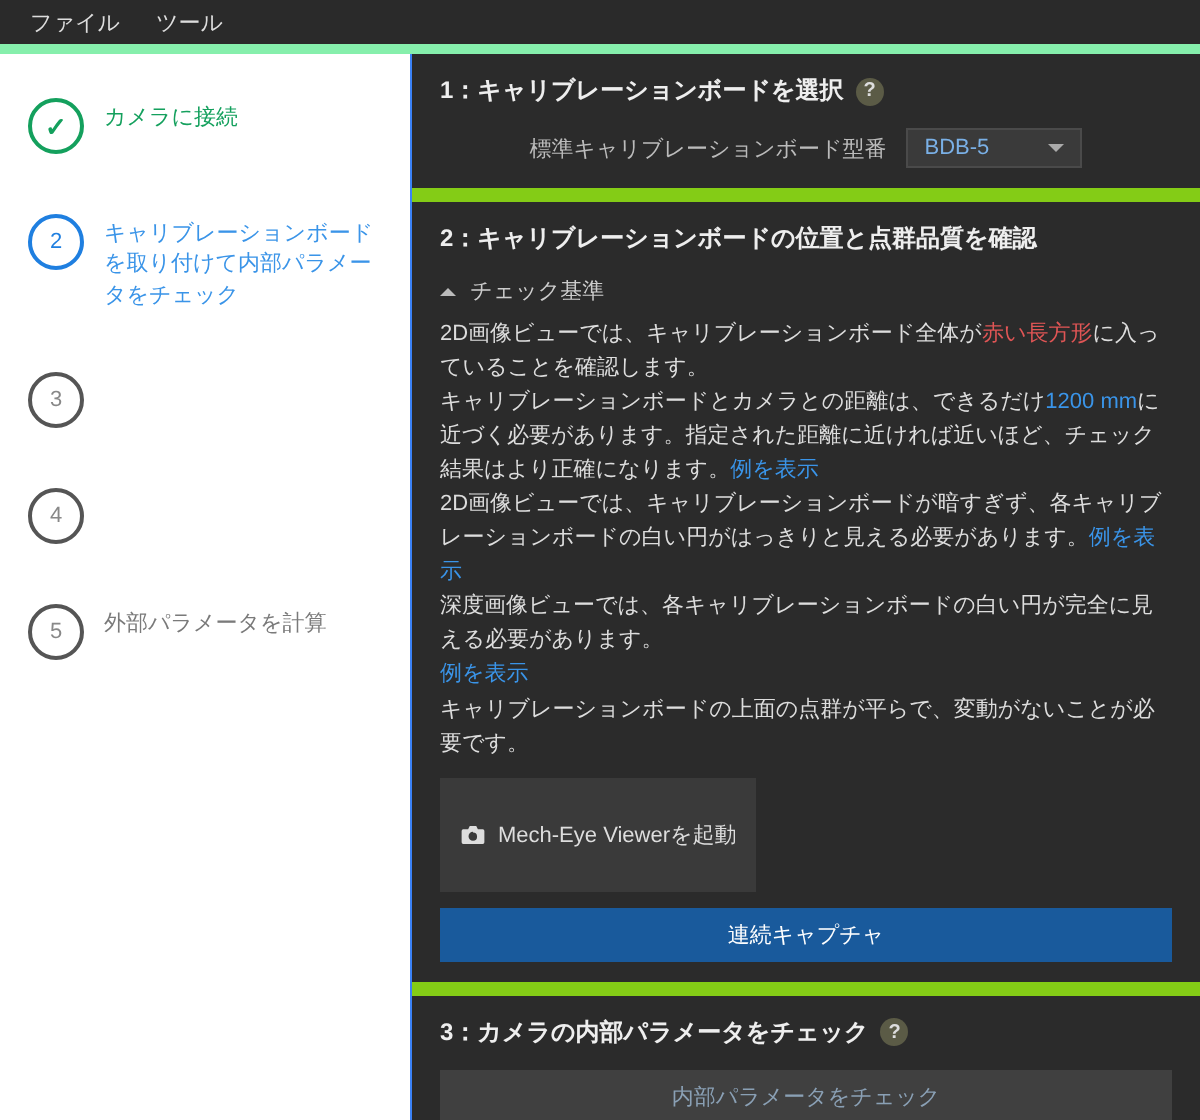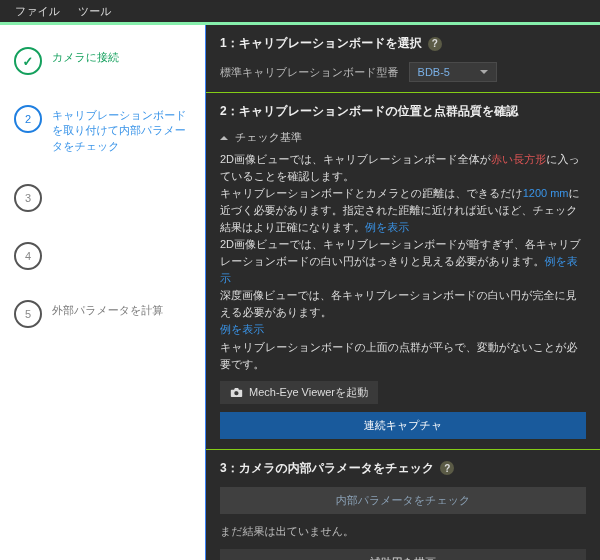--- a/index.html
+++ b/index.html
@@ -1,47 +1,47 @@
 <!DOCTYPE html>
 <html><head>
 <meta charset="utf-8">
 <style>
 html,body{margin:0;padding:0;width:600px;height:560px;background:#1e1e1e;color:#ccc;font-family:'Meiryo','Hiragino Sans',sans-serif;font-size:11px;overflow:hidden}
-.menubar{height:22px;background:#2a2a2a;display:flex;align-items:center;padding:0 6px;border-bottom:3px solid #86efac;font-size:11px}
+.menubar{height:22px;background:#2a2a2a;display:flex;align-items:center;padding:0 6px;border-bottom:5px solid #86efac;font-size:11px}
 .menubar span{padding:0 9px;cursor:default;color:#ddd}
 .body{display:flex;height:538px}
 .sidebar{width:205px;background:#ffffff;border-right:1px solid #3b82f6;padding-top:14px}
 .step{display:flex;align-items:flex-start;padding:8px 12px 8px 14px;margin-bottom:14px}
 .step .circ{width:24px;height:24px;border-radius:50%;display:flex;align-items:center;justify-content:center;flex-shrink:0;margin-right:10px;font-size:11px}
 .step.done .circ{border:2px solid #14a05d}
 .step.done .circ::after{content:"✓";color:#14a05d;font-weight:bold;font-size:13px}
 .step.active .circ{border:2px solid #1f7fe0;color:#1f7fe0}
 .step.pending .circ{border:2px solid #555;color:#888}
 .step .label{font-size:11px;line-height:1.4;padding-top:3px}
 .step.done .label{color:#14a05d}
 .step.active .label{color:#3a94e8}
 .step.pending .label{color:#7a7a7a}
 .main{flex:1;background:#2b2b2b;overflow-y:auto;padding:0}
-.section{border-bottom:1px solid #84cc16;padding:10px 14px}
+.section{border-bottom:7px solid #84cc16;padding:10px 14px}
 .section h3{margin:0 0 10px 0;font-size:12px;font-weight:bold;color:#eee;display:flex;align-items:center}
 .help{display:inline-flex;width:14px;height:14px;border-radius:50%;background:#5b5b46;color:#ddd;align-items:center;justify-content:center;font-size:10px;margin-left:6px}
-.row{display:flex;align-items:center;justify-content:flex-start;gap:10px}
+.row{display:flex;align-items:center;justify-content:center;gap:10px}
 .row label{color:#bbb;font-size:11px}
 .combo{background:#3a3a3a;border:1px solid #4a4a4a;padding:3px 8px;display:flex;align-items:center;justify-content:space-between;color:#7ab0e6;cursor:pointer;font-size:11px}
 .combo .chev{border:4px solid transparent;border-top-color:#aaa;margin-left:6px;transform:translateY(2px)}
 .panel-head{margin-top:4px;font-size:11px;color:#ccc}
 .panel-head .caret{display:inline-block;border:4px solid transparent;border-bottom-color:#bbb;margin-right:4px;transform:translateY(-1px)}
 .panel-body{margin-top:6px;font-size:11px;line-height:1.55;color:#ddd}
 .panel-body .r{color:#e05555}
 .panel-body .b{color:#3a94e8;cursor:pointer}
 .btn{display:block;text-align:center;padding:6px 0;margin-top:8px;cursor:pointer;font-size:11px}
 .btn.dark{background:#3a3a3a;color:#ddd}
 .btn.primary{background:#195a9c;color:#fff}
 .btn.disabled{background:#404040;color:#8aa0b5}
-.camera-btn{display:flex;align-items:center;gap:6px;background:#3a3a3a;color:#ddd;padding:4px 10px;margin-top:8px;cursor:pointer;width:fit-content;font-size:11px}
+.camera-btn{display:flex;align-items:center;gap:6px;background:#3a3a3a;color:#ddd;padding:21px 10px;margin-top:8px;cursor:pointer;width:fit-content;font-size:11px}
 .camera-btn svg{width:13px;height:11px;fill:#ddd}
 .status{font-size:11px;color:#bbb;margin:10px 0}
 .main::-webkit-scrollbar{width:10px}
 .main::-webkit-scrollbar-thumb{background:#4a4a4a}
 .main::-webkit-scrollbar-track{background:#2b2b2b}
 </style>
 </head>
 <body>
 
 <div class="menubar">

